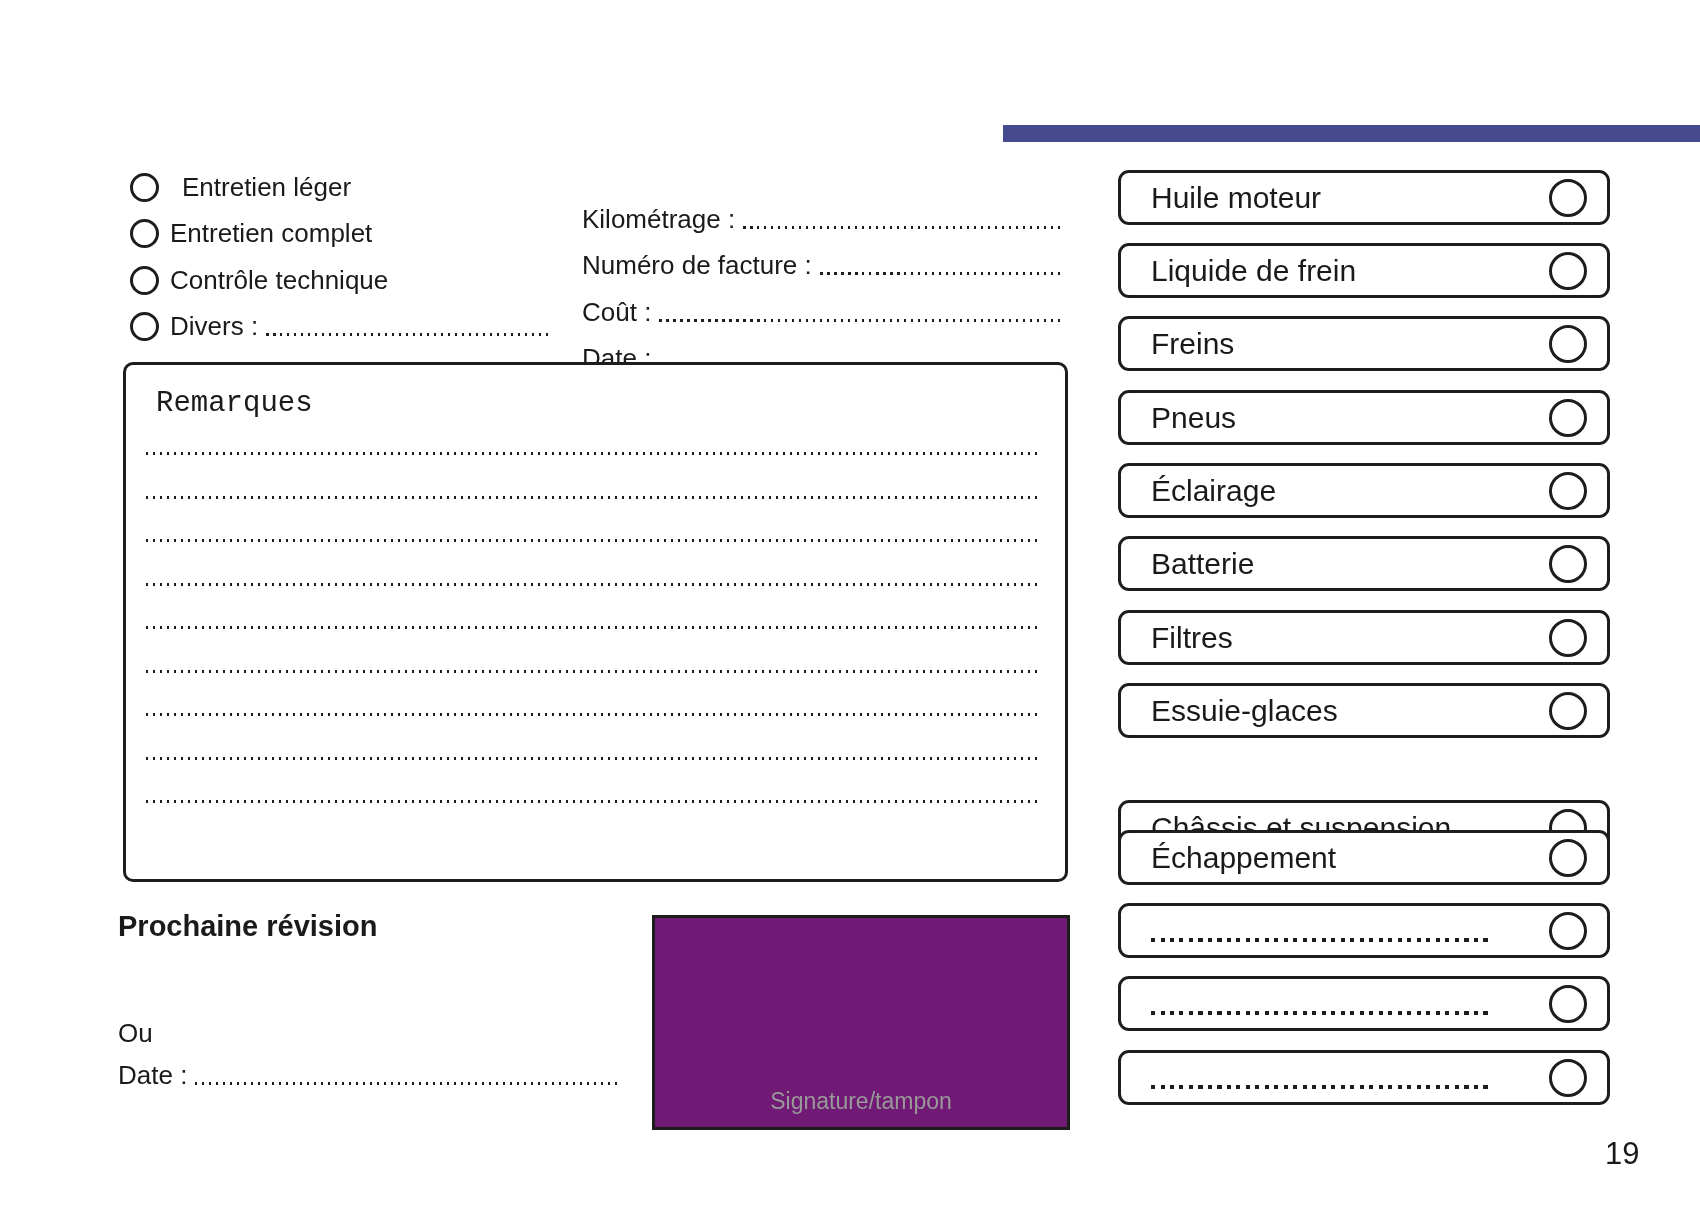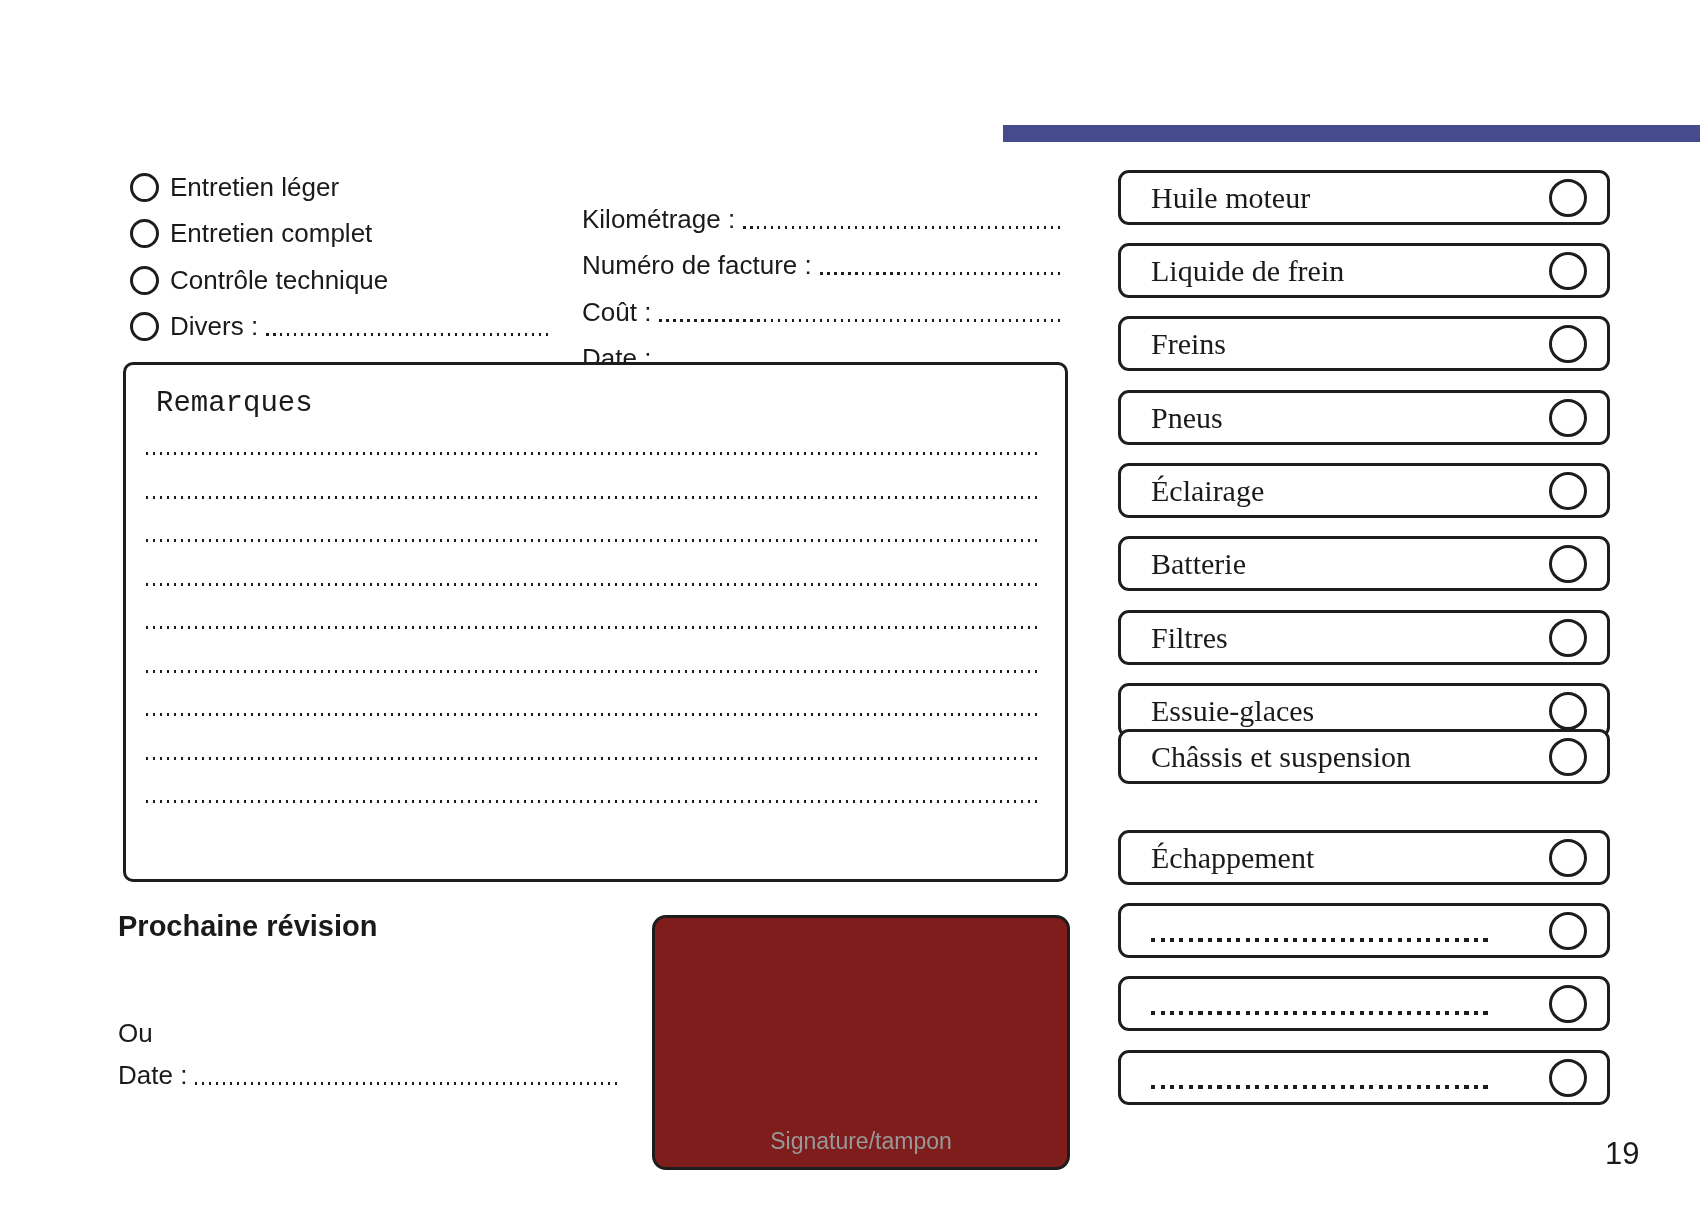--- a/index.html
+++ b/index.html
@@ -29,45 +29,45 @@
   .remark-lines{position:absolute;left:20px;right:28px;top:87px;}
   .remark-line{height:3px;margin-bottom:40.5px;
     background-image:repeating-linear-gradient(to right,#1d1d1b 0 2.5px,transparent 2.5px 7px);}
 
   
   .next-title{position:absolute;left:118px;top:910px;font-size:29px;font-weight:bold;}
   .next-row{position:absolute;left:118px;width:504px;height:34px;display:flex;align-items:center;}
   .next-label{font-size:26px;white-space:nowrap;}
 
   
-  .sig-box{position:absolute;left:652px;top:915px;width:418px;height:255px;
-    border:3px solid #1d1d1b;border-radius:14px;box-sizing:border-box;background:#7f1d1d;}
+  .sig-box{position:absolute;left:652px;top:915px;width:418px;height:215px;
+    border:3px solid #1d1d1b;border-radius:0;box-sizing:border-box;background:#701a75;}
   .sig-label{position:absolute;left:0;right:0;bottom:12px;text-align:center;
     color:#999;font-size:23px;}
 
   
   .check-row{position:absolute;left:1118px;width:492px;height:55px;
-    border:3px solid #1d1d1b;border-radius:11px;box-sizing:border-box;background:#fff;font-family:Liberation Serif, serif;}
+    border:3px solid #1d1d1b;border-radius:11px;box-sizing:border-box;background:#fff;}
   .check-label{position:absolute;left:30px;top:50%;transform:translateY(-50%);
     font-size:30px;white-space:nowrap;}
   .check-circle{position:absolute;right:20px;top:50%;transform:translateY(-50%);
     width:38px;height:38px;border:3px solid #1d1d1b;border-radius:50%;box-sizing:border-box;background:#fff;}
   .check-dots{position:absolute;left:30px;right:115px;bottom:13px;height:4px;
     background-image:repeating-linear-gradient(to right,#1d1d1b 0 4px,transparent 4px 9.5px);}
 
   .page-num{position:absolute;left:1605px;top:1136px;font-size:31px;}
 </style>
 </head>
 <body>
 
 <div class="page">
 
   <div class="accent-bar"></div>
 
-  <div class="radio-row" style="top:170px;">
+  <div class="radio-row" style="top:170px;gap:12px;">
     <span class="radio-circle"></span>
     <span class="radio-label">Entretien léger</span>
   </div>
   <div class="radio-row" style="top:216px;">
     <span class="radio-circle"></span>
     <span class="radio-label">Entretien complet</span>
   </div>
   <div class="radio-row" style="top:263px;">
     <span class="radio-circle"></span>
     <span class="radio-label">Contrôle technique</span>
@@ -148,21 +148,21 @@
     <span class="check-circle"></span>
   </div>
   <div class="check-row" style="top:610px;">
     <span class="check-label">Filtres</span>
     <span class="check-circle"></span>
   </div>
   <div class="check-row" style="top:683px;padding-left:32px;">
     <span class="check-label">Essuie-glaces</span>
     <span class="check-circle"></span>
   </div>
-  <div class="check-row" style="top:729px;">
+  <div class="check-row" style="top:800px;">
     <span class="check-label">Châssis et suspension</span>
     <span class="check-circle"></span>
   </div>
   <div class="check-row" style="top:830px;">
     <span class="check-label">Échappement</span>
     <span class="check-circle"></span>
   </div>
   <div class="check-row" style="top:903px;">
     <span class="check-dots"></span>
     <span class="check-circle"></span>

